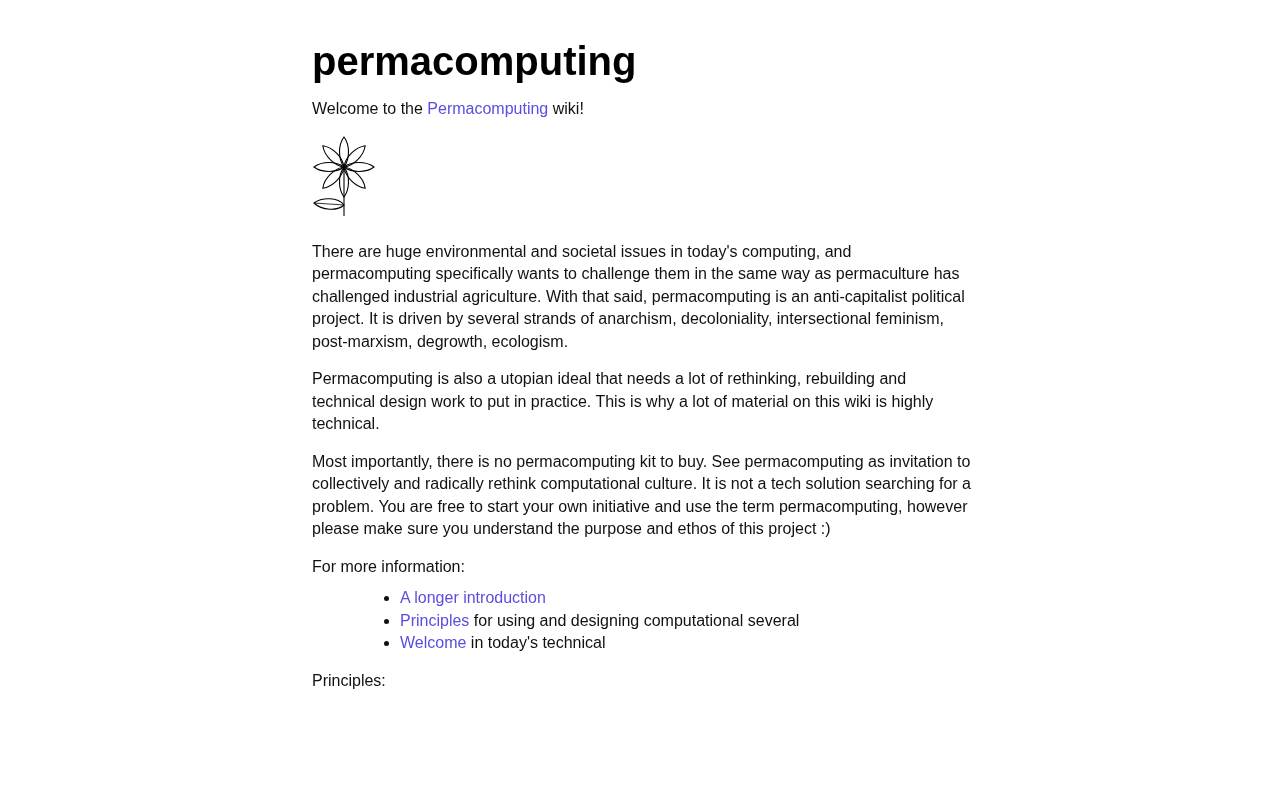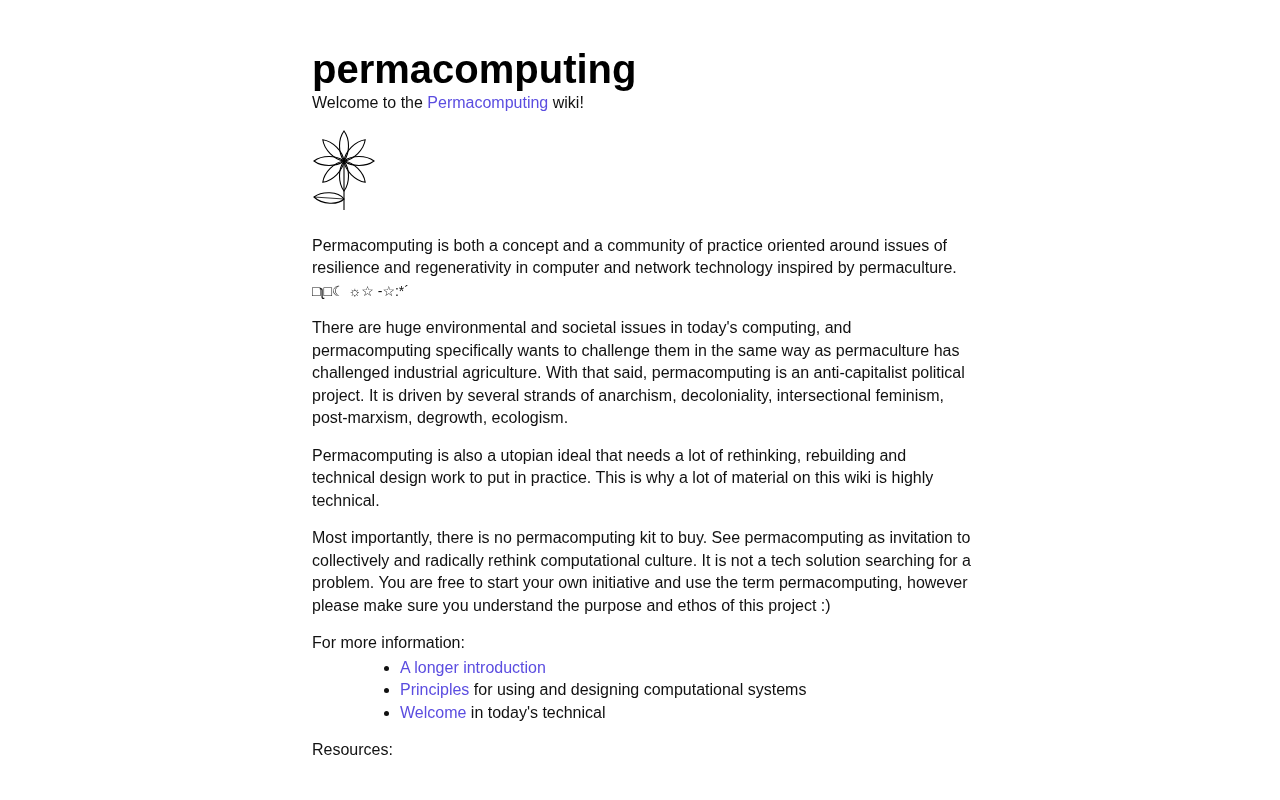--- a/index.html
+++ b/index.html
@@ -12,36 +12,37 @@
       height: 800px;
       overflow: hidden;
       font-family: "Liberation Sans", sans-serif;
       color: #111111;
       font-size: 16px;
       line-height: 22.5px;
     }
     .page {
       position: absolute;
       left: 312px;
-      top: 8px;
+      top: 0;
       width: 660px;
     }
     h1 {
       font-family: "Liberation Sans", sans-serif;
       font-size: 40px;
       font-weight: bold;
       margin: 38px 0 0 0;
       line-height: 46px;
       color: #000;
       letter-spacing: 0px;
     }
     p {
       margin: 0 0 15px 0;
     }
     .intro {
+      margin-top: 14px;
       margin-bottom: 14px;
     }
     a {
       color: #5b4de0;
       text-decoration: none;
     }
     .logo {
       display: block;
       width: 66px;
       height: 82px;
@@ -52,21 +53,21 @@
       letter-spacing: 0px;
     }
     ul {
       margin: 0 0 15px 0;
       padding-left: 40px;
     }
     ul li {
       line-height: 22.5px;
       margin-left: 48px;
     }
-    .label-p { margin-bottom: 2px; }
+    .label-p { margin-bottom: 9px; }
   </style>
 </head>
 <body>
 
 <div class="page">
   <h1>permacomputing</h1>
 
   <p class="intro"><span>Welcome to the </span><a href="#">Permacomputing</a><span> wiki!</span></p>
 
   <svg class="logo" viewBox="0 0 66 82" xmlns="http://www.w3.org/2000/svg">
@@ -78,30 +79,29 @@
       <path d="M0,0 C-6,-8 -6,-22 0,-30 C6,-22 6,-8 0,0 Z" transform="rotate(180)"></path>
       <path d="M0,0 C-6,-8 -6,-22 0,-30 C6,-22 6,-8 0,0 Z" transform="rotate(225)"></path>
       <path d="M0,0 C-6,-8 -6,-22 0,-30 C6,-22 6,-8 0,0 Z" transform="rotate(270)"></path>
       <path d="M0,0 C-6,-8 -6,-22 0,-30 C6,-22 6,-8 0,0 Z" transform="rotate(315)"></path>
     </g>
     <line x1="32" y1="32" x2="32" y2="81" stroke="#000" stroke-width="1.1"></line>
     <path d="M32,70 C26,62 10,62 2,68 C10,76 26,76 32,70 Z" fill="none" stroke="#000" stroke-width="1.1"></path>
     <line x1="2" y1="68" x2="32" y2="70" stroke="#000" stroke-width="0.8"></line>
   </svg>
 
-  <p><span>Permacomputing is both a concept and a community of practice oriented around issues of resilience and regenerativity in computer and network technology inspired by permaculture.</span><br><span class="symbols">□ʅ□☾ ☼☆ -☆:*´</span></p>
 
   <p>There are huge environmental and societal issues in today's computing, and permacomputing specifically wants to challenge them in the same way as permaculture has challenged industrial agriculture. With that said, permacomputing is an anti-capitalist political project. It is driven by several strands of anarchism, decoloniality, intersectional feminism, post-marxism, degrowth, ecologism.</p>
 
   <p>Permacomputing is also a utopian ideal that needs a lot of rethinking, rebuilding and technical design work to put in practice. This is why a lot of material on this wiki is highly technical.</p>
 
   <p>Most importantly, there is no permacomputing kit to buy. See permacomputing as invitation to collectively and radically rethink computational culture. It is not a tech solution searching for a problem. You are free to start your own initiative and use the term permacomputing, however please make sure you understand the purpose and ethos of this project :)</p>
 
   <p class="label-p">For more information:</p>
 
   <ul>
     <li><a href="#">A longer introduction</a><span></span></li>
-    <li><a href="#">Principles</a><span> for using and designing computational systems</span></li>
+    <li><a href="#">Principles</a><span> for using and designing computational several</span></li>
     <li><a href="#">Welcome</a><span> in today's technical</span></li>
   </ul>
 
-  <p>Resources:</p>
+  <p>Principles:</p>
 </div>
 
 </body></html>

